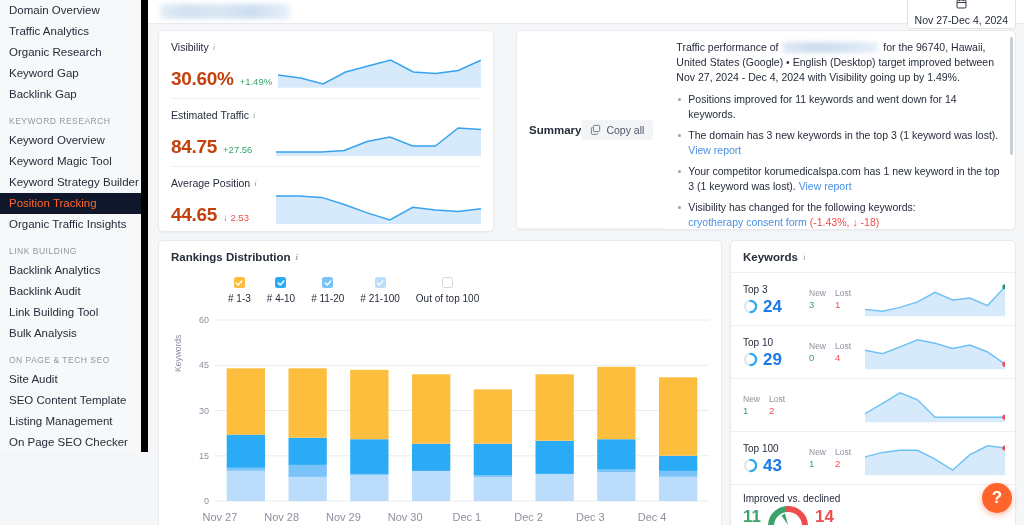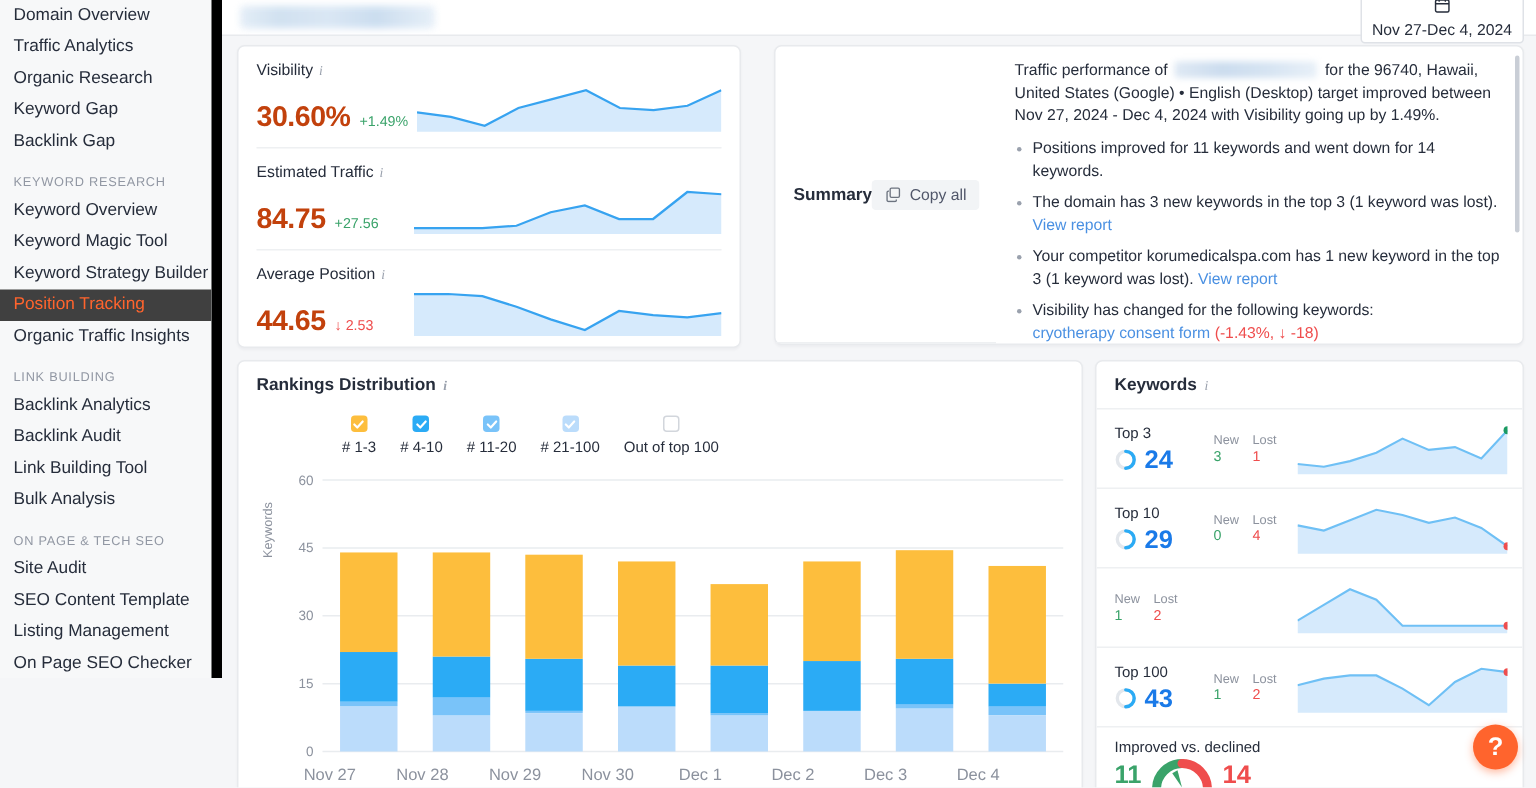--- a/index.html
+++ b/index.html
@@ -14,21 +14,21 @@
   
   .sidebar {
     width: 148px; height: 452px; background: #f7f8f9;
     border-right: 7px solid #000000; flex: 0 0 148px;
     overflow: hidden; position: relative;
   }
   .nav-item {
     font-size: 11.5px; color: #262d3b; padding: 4px 10px 4px 9px;
     line-height: 13px; white-space: nowrap; cursor: pointer;
   }
-  .nav-item.active { background: #404040; color: #ff642d; }
+  .nav-item.active { background: #0f172a; color: #ff642d; }
   .nav-group {
     font-size: 8.5px; color: #9197a3; letter-spacing: .5px;
     padding: 11px 10px 4px 9px; text-transform: uppercase;
   }
   .nav-sep { height: 1px; background: #e5e7ea; margin: 7px 0 2px 0; }
   .nav-row {
     display: flex; align-items: center; gap: 9px;
     padding: 7px 10px 7px 11px; cursor: pointer; text-decoration: underline;
   }
   .nav-row .lbl { font-size: 11.5px; color: #262d3b; font-weight: bold; flex: 1; }

